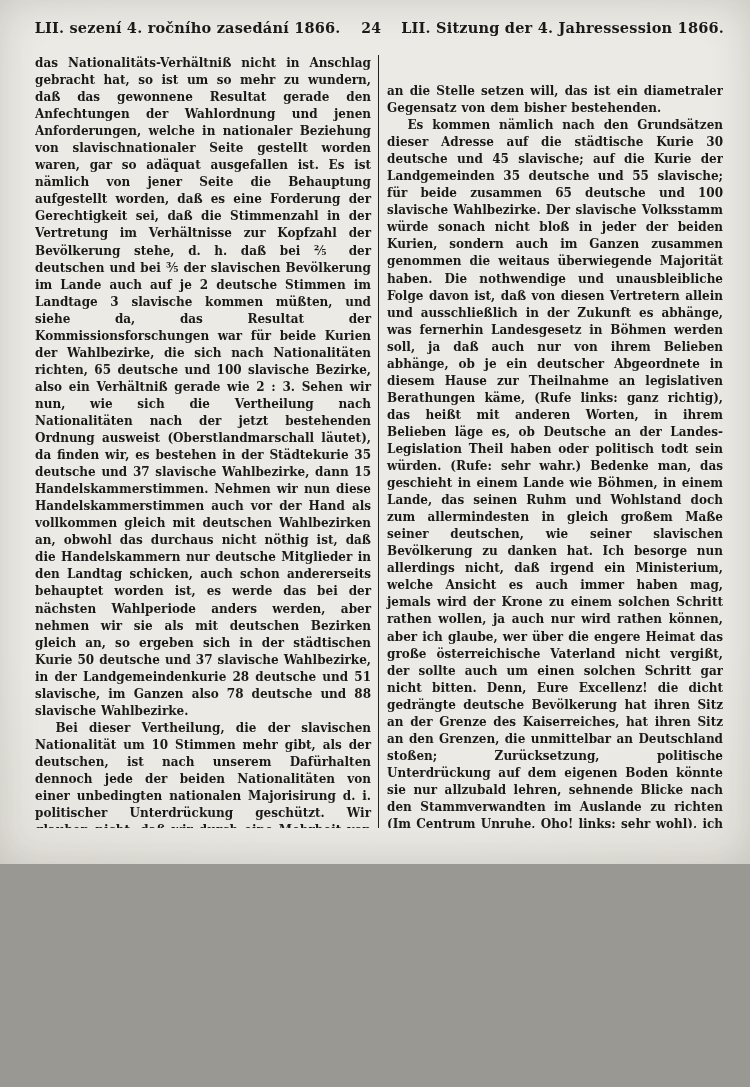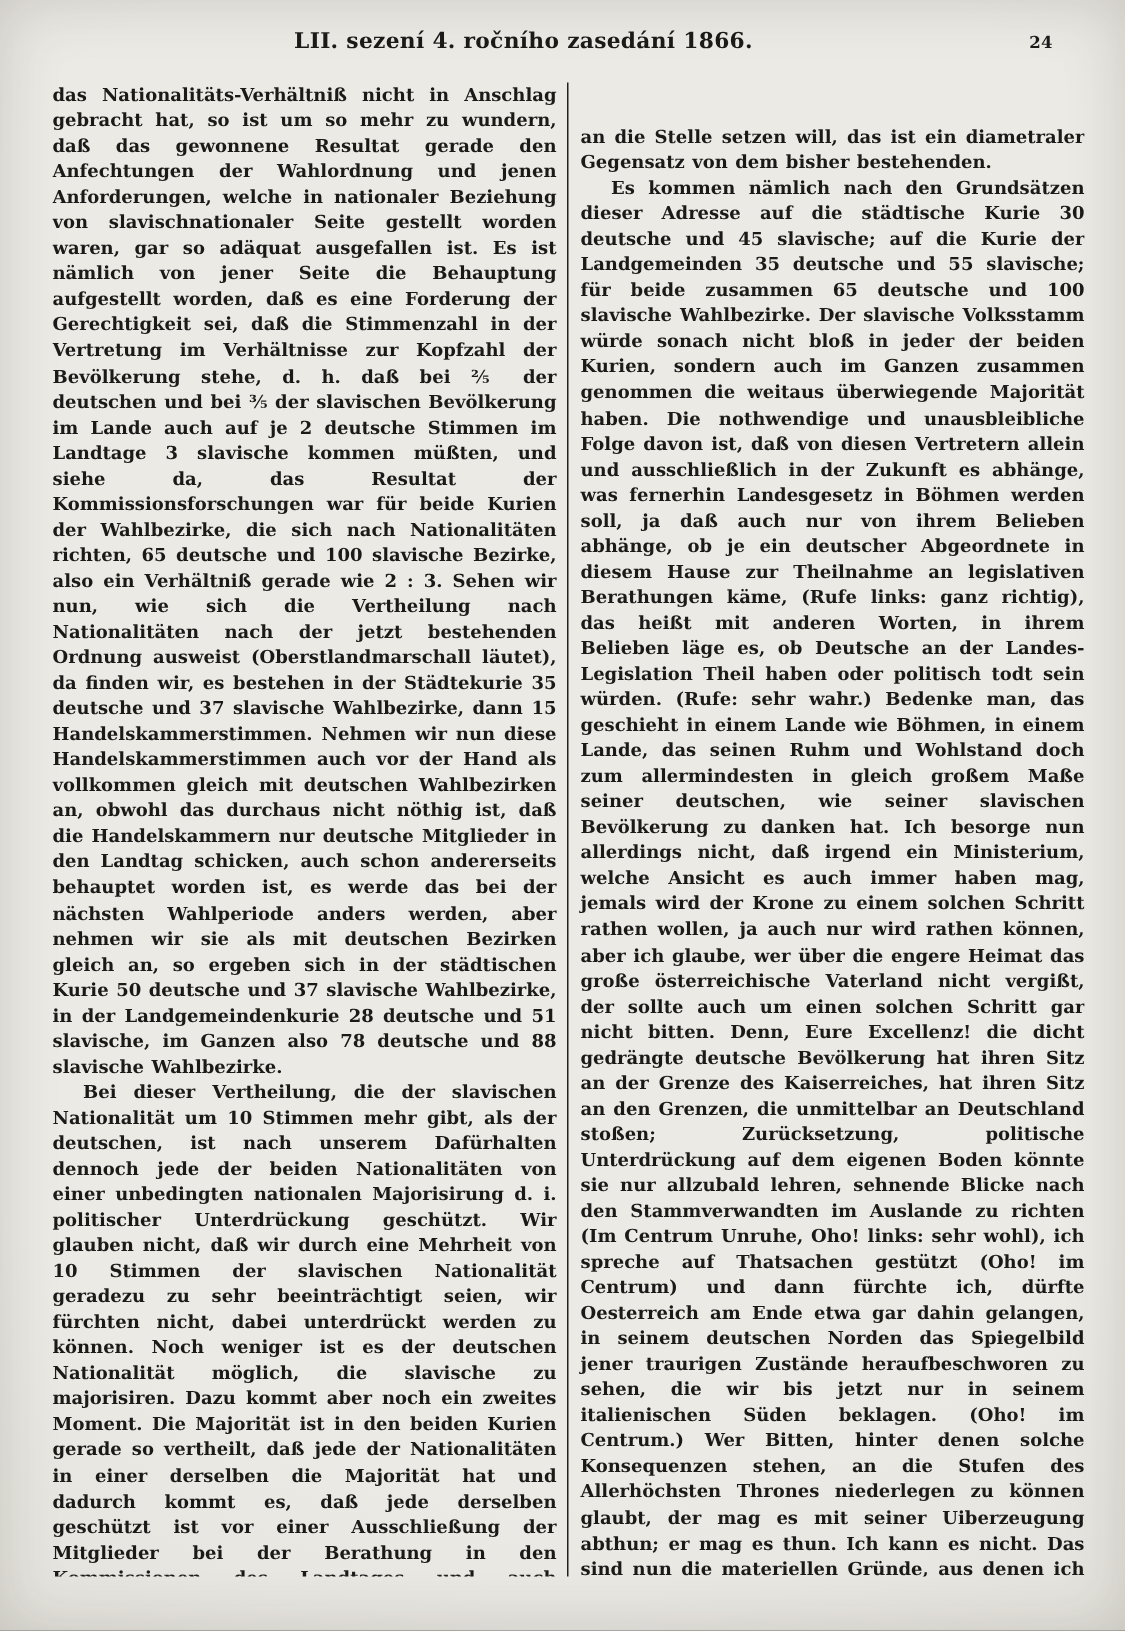--- a/index.html
+++ b/index.html
@@ -1,40 +1,40 @@
 <!DOCTYPE html>
 <html lang="de"><head>
 <meta charset="utf-8">
 <style>
   html, body { margin: 0; padding: 0; background: #9a9893; }
   .page {
     position: relative;
     width: 750px;
-    height: 1087px;
+    height: 864px;
     margin: 0 auto;
     background:
       radial-gradient(ellipse 120% 90% at 50% 42%, #eceae5 55%, #e2e0da 82%, #d4d2cc 100%);
     box-shadow: inset 0 0 40px rgba(60,55,45,.18);
     font-family: "DejaVu Serif", "Liberation Serif", serif;
     color: #1b1a18;
     overflow: hidden;
   }
   .page-header {
     position: absolute;
     top: 19px; left: 34px; right: 26px;
     display: flex;
     align-items: baseline;
     font-weight: bold;
     font-size: 14.5px;
     letter-spacing: .2px;
     white-space: nowrap;
   }
   .page-header .hdr-left  { flex: 1 1 0; text-align: center; }
   .page-header .hdr-right { flex: 1 1 0; text-align: center; }
-  .page-header .hdr-num   { flex: 0 0 60px; text-align: center; font-size: 11px; }
+  .page-header .hdr-num   { flex: 0 0 60px; text-align: center; font-size: 14px; }
   .page-body {
     position: absolute;
     top: 55px; left: 35px; right: 27px; bottom: 36px;
     display: flex;
   }
   .col {
     width: 50%;
     overflow: hidden;
     text-align: justify;
     font-size: 12px;
@@ -48,20 +48,21 @@
   .col p.flush { text-indent: 0; }
 </style>
 </head>
 <body>
 
 <div class="page">
 
   <div class="page-header">
     <span class="hdr-left">LII. sezení 4. ročního zasedání 1866.</span>
     <span class="hdr-num">24</span>
+    <span class="hdr-right">LII. Sitzung der 4. Jahressession 1866.</span>
   </div>
 
   <div class="page-body">
 
     <div class="col col-left">
       <p class="flush">das Nationalitäts-Verhältniß nicht in Anschlag gebracht hat, so ist um so mehr zu wundern, daß das gewonnene Resultat gerade den Anfechtungen der Wahlordnung und jenen Anforderungen, welche in nationaler Beziehung von slavischnationaler Seite gestellt worden waren, gar so adäquat ausgefallen ist. Es ist nämlich von jener Seite die Behauptung aufgestellt worden, daß es eine Forderung der Gerechtigkeit sei, daß die Stimmenzahl in der Vertretung im Verhältnisse zur Kopfzahl der Bevölkerung stehe, d. h. daß bei ⅖ der deutschen und bei ⅗ der slavischen Bevölkerung im Lande auch auf je 2 deutsche Stimmen im Landtage 3 slavische kommen müßten, und siehe da, das Resultat der Kommissionsforschungen war für beide Kurien der Wahlbezirke, die sich nach Nationalitäten richten, 65 deutsche und 100 slavische Bezirke, also ein Verhältniß gerade wie 2 : 3. Sehen wir nun, wie sich die Vertheilung nach Nationalitäten nach der jetzt bestehenden Ordnung ausweist (Oberstlandmarschall läutet), da finden wir, es bestehen in der Städtekurie 35 deutsche und 37 slavische Wahlbezirke, dann 15 Handelskammerstimmen. Nehmen wir nun diese Handelskammerstimmen auch vor der Hand als vollkommen gleich mit deutschen Wahlbezirken an, obwohl das durchaus nicht nöthig ist, daß die Handelskammern nur deutsche Mitglieder in den Landtag schicken, auch schon andererseits behauptet worden ist, es werde das bei der nächsten Wahlperiode anders werden, aber nehmen wir sie als mit deutschen Bezirken gleich an, so ergeben sich in der städtischen Kurie 50 deutsche und 37 slavische Wahlbezirke, in der Landgemeindenkurie 28 deutsche und 51 slavische, im Ganzen also 78 deutsche und 88 slavische Wahlbezirke.</p>
       <p>Bei dieser Vertheilung, die der slavischen Nationalität um 10 Stimmen mehr gibt, als der deutschen, ist nach unserem Dafürhalten dennoch jede der beiden Nationalitäten von einer unbedingten nationalen Majorisirung d. i. politischer Unterdrückung geschützt. Wir glauben nicht, daß wir durch eine Mehrheit von 10 Stimmen der slavischen Nationalität geradezu zu sehr beeinträchtigt seien, wir fürchten nicht, dabei unterdrückt werden zu können. Noch weniger ist es der deutschen Nationalität möglich, die slavische zu majorisiren. Dazu kommt aber noch ein zweites Moment. Die Majorität ist in den beiden Kurien gerade so vertheilt, daß jede der Nationalitäten in einer derselben die Majorität hat und dadurch kommt es, daß jede derselben geschützt ist vor einer Ausschließung der Mitglieder bei der Berathung in den Kommissionen des Landtages und auch geschützt ist vor der gänzlichen Ausschließung an der Theilnahme der Mitglieder bei der administrativen Wirksamkeit des Landes-Ausschusses. (Bravo, Sehr wahr! links.) Daß aber so ein Zustand besteht, ist eine unbedingte Forderung der Gleichberechtigung. Das ist das Recht der Nation, daß keine preisgegeben werde der andern.</p>
 
     </div>
 

